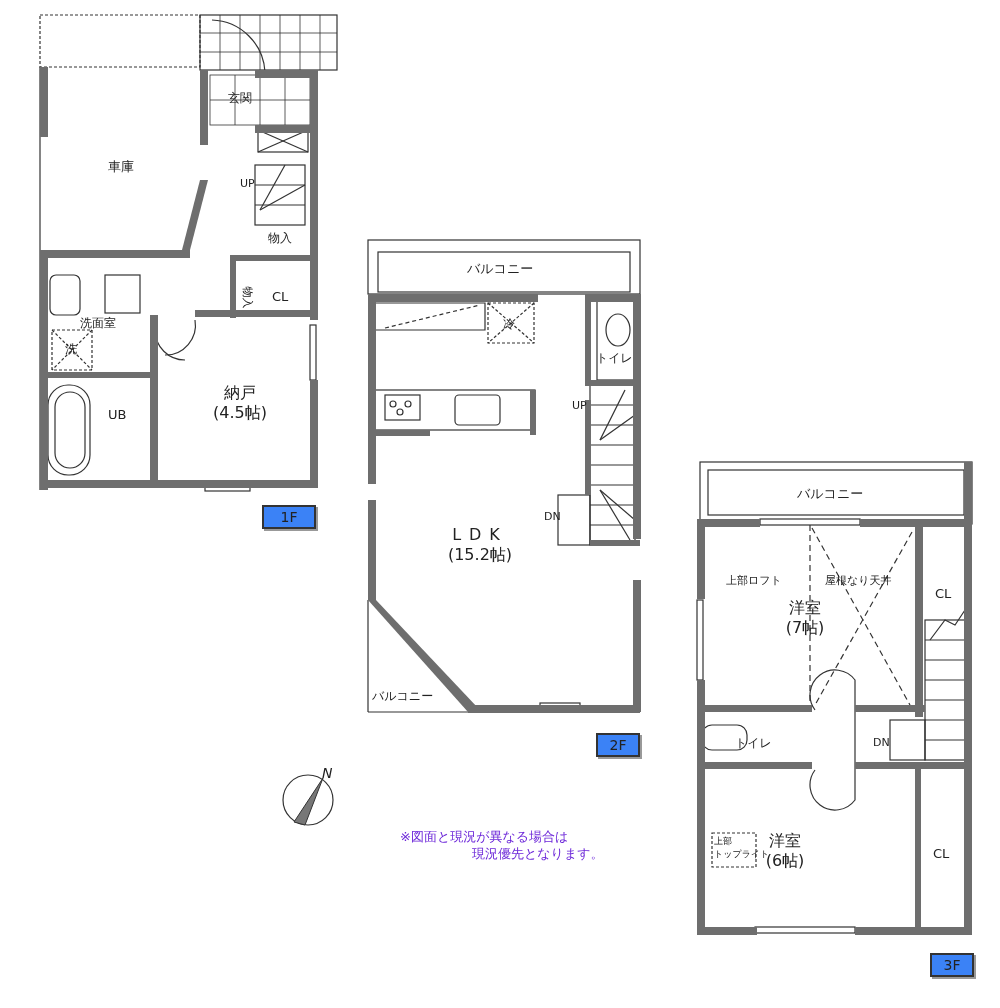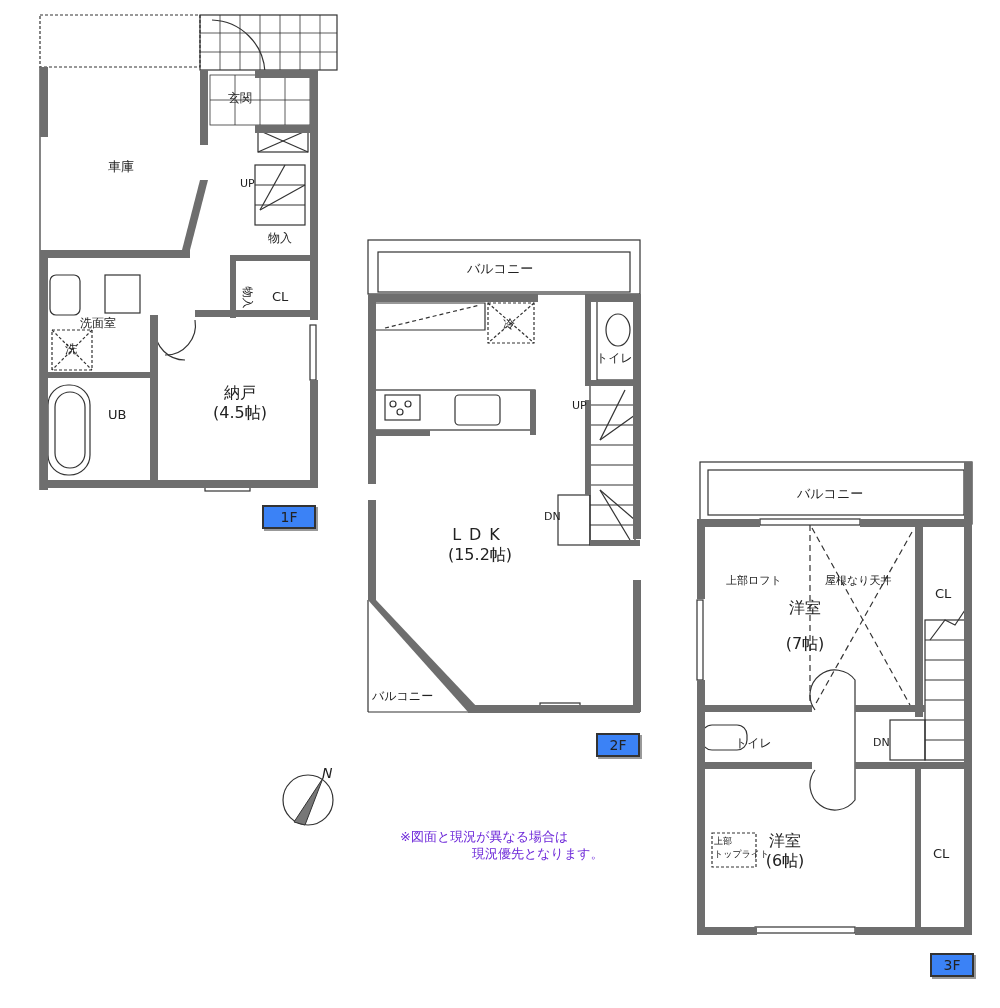--- a/index.html
+++ b/index.html
@@ -210,21 +210,21 @@
 </div>
 <span class="lbl" style="left:372px;top:690px;font-size:12px;">バルコニー</span>
 <div class="floor-tag" style="left:596px;top:733px;width:40px;">2F</div>
 
 <span class="lbl" style="left:797px;top:487px;">バルコニー</span>
 <span class="lbl" style="left:726px;top:575px;font-size:11px;">上部ロフト</span>
 <span class="lbl" style="left:825px;top:575px;font-size:11px;">屋根なり天井</span>
 <span class="lbl" style="left:935px;top:587px;">CL</span>
 <div class="lbl lbl-lg" style="left:775px;top:600px;width:60px;">
   <div>洋室</div>
-  <div style="margin-top:20px;">(7帖)</div>
+  <div style="margin-top:4px;">(7帖)</div>
 </div>
 <span class="lbl" style="left:735px;top:737px;font-size:12px;">トイレ</span>
 <span class="lbl" style="left:873px;top:737px;font-size:11px;">DN</span>
 <div class="lbl" style="left:714px;top:835px;font-size:9px;line-height:13px;">
   <div>上部</div>
   <div>トップライト</div>
 </div>
 <div class="lbl lbl-lg" style="left:755px;top:833px;width:60px;">
   <div>洋室</div>
   <div style="margin-top:4px;text-align:center;">(6帖)</div>

